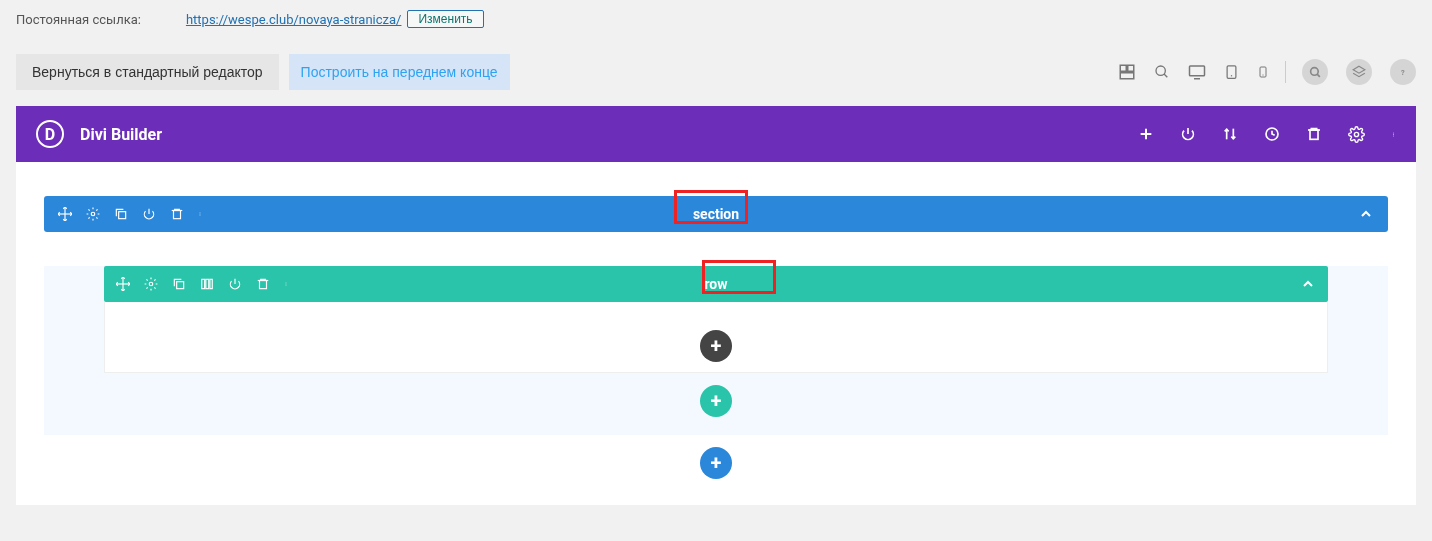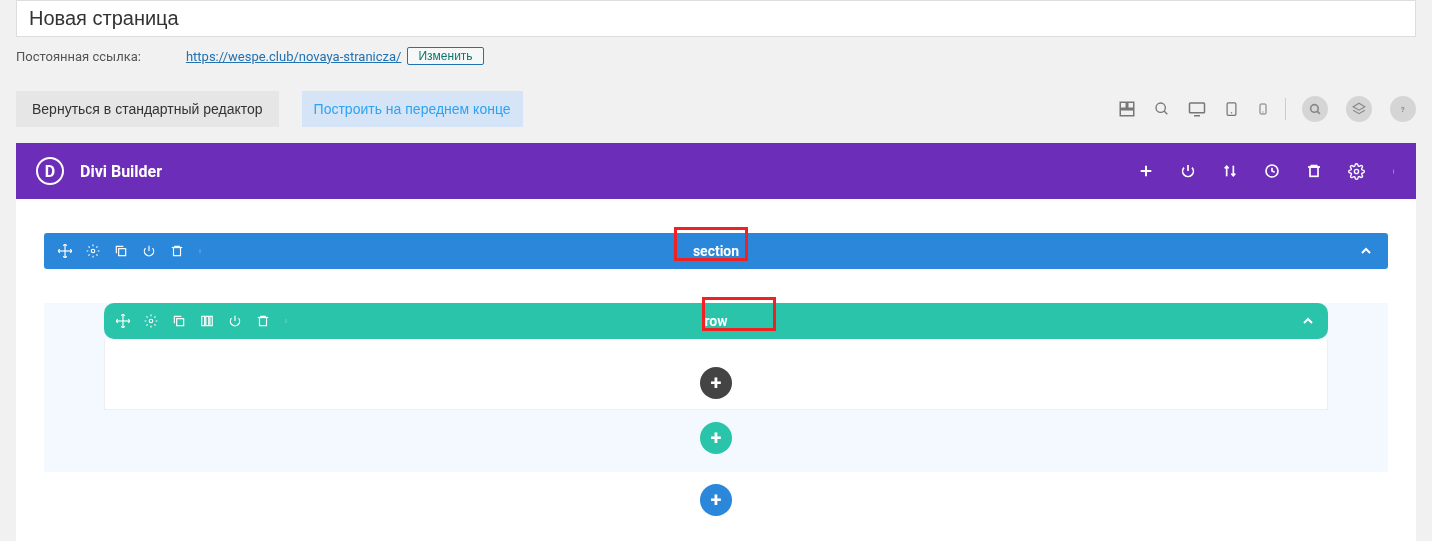--- a/index.html
+++ b/index.html
@@ -3,55 +3,54 @@
 <meta charset="utf-8">
 <style>
 * { margin: 0; padding: 0; box-sizing: border-box; }
 body { font-family: -apple-system, BlinkMacSystemFont, "Segoe UI", Roboto, Arial, sans-serif; background: #f1f1f1; width: 1432px; height: 541px; overflow: hidden; }
 .page { padding: 0 0 0 0; }
 .title-input { width: calc(100% - 32px); margin: 0 16px; padding: 6px 12px; font-size: 20px; border: 1px solid #ddd; background: #fff; color: #333; }
 .permalink-row { display: flex; align-items: center; gap: 6px; padding: 10px 16px 0; font-size: 13px; color: #555; }
 .permalink-link { color: #2271b1; text-decoration: underline; margin-left: 39px; }
 .permalink-edit-btn { border: 1px solid #2271b1; background: #f6f7f7; color: #0f766e; padding: 1px 10px; border-radius: 2px; font-size: 12px; cursor: pointer; }
 .toolbar-row { display: flex; align-items: center; justify-content: space-between; padding: 26px 16px 16px; }
-.toolbar-left { display: flex; gap: 23px; }
+.toolbar-left { display: flex; gap: 10px; }
 .btn-gray { background: #e6e6e6; border: none; padding: 10px 16px; color: #333; font-size: 14px; cursor: pointer; }
 .btn-light-blue { background: #d5e4f7; border: none; padding: 10px 12px; color: #2ea3f2; font-size: 14px; cursor: pointer; }
 .toolbar-right { display: flex; align-items: center; gap: 16px; }
 .view-icons { display: flex; gap: 18px; align-items: center; }
 .icon-btn { cursor: pointer; display: flex; align-items: center; justify-content: center; color: #777; }
 .circle-icon-btn { width: 26px; height: 26px; border-radius: 50%; background: #d5d5d5; display: flex; align-items: center; justify-content: center; cursor: pointer; color: #888; }
 .divider { width: 1px; height: 22px; background: #ccc; }
 .builder-container { margin: 0 16px; background: #fff; padding: 0 0 26px 0; }
 .builder-header { background: #6c2eb9; display: flex; align-items: center; padding: 14px 20px; color: #fff; }
 .builder-logo { width: 28px; height: 28px; border-radius: 50%; border: 2px solid #fff; display: flex; align-items: center; justify-content: center; font-weight: bold; margin-right: 16px; }
 .builder-title { font-size: 16px; font-weight: 700; flex: 1; }
 .builder-actions { display: flex; gap: 26px; align-items: center; }
 .builder-actions .hdr-icon { cursor: pointer; color: #fff; display: flex; }
 .section-bar { margin: 34px 28px 0; background: #2b87da; display: flex; align-items: center; padding: 10px 14px; border-radius: 3px; position: relative; }
-.row-bar { margin: 34px 60px 0; background: #29c4a9; display: flex; align-items: center; padding: 10px 12px; border-radius: 10px; position: relative; }
+.row-bar { margin: 34px 60px 0; background: #29c4a9; display: flex; align-items: center; padding: 10px 12px; border-radius: 2px; position: relative; }
 .bar-icons { display: flex; gap: 14px; align-items: center; }
 .bar-icons .bi { cursor: pointer; color: #fff; display: flex; }
 .bar-label { position: absolute; left: 50%; transform: translateX(-50%); color: #fff; font-weight: 700; font-size: 14px; }
 .chevron { margin-left: auto; cursor: pointer; color: #fff; display: flex; }
 .red-box { position: absolute; border: 3px solid #e22; pointer-events: none; }
 .row-content { margin: 0 60px; background: #fff; border: 1px solid #eee; border-top: none; padding: 28px 0 10px; display: flex; justify-content: center; }
 .section-content { margin: 0 28px; background: #f3f9fe; padding: 0 0 18px; }
 .add-circle { width: 32px; height: 32px; border-radius: 50%; display: flex; align-items: center; justify-content: center; color: #fff; cursor: pointer; font-size: 20px; font-weight: bold; }
 .add-dark { background: #444; }
 .add-green { background: #29c4a9; }
 .add-blue { background: #2b87da; }
 .center-btn-wrap { display: flex; justify-content: center; margin-top: 12px; }
 svg { display: block; }
 </style>
 </head>
 <body>
 
 <div class="page">
-  <input class="title-input" type="text" value="Новая страница" style="">
 
   <div class="permalink-row">
     <span>Постоянная ссылка:</span>
     <a class="permalink-link" href="#">https://wespe.club/novaya-stranicza/</a>
     <button class="permalink-edit-btn">Изменить</button>
   </div>
 
   <div class="toolbar-row">
     <div class="toolbar-left">
       <button class="btn-gray">Вернуться в стандартный редактор</button>

